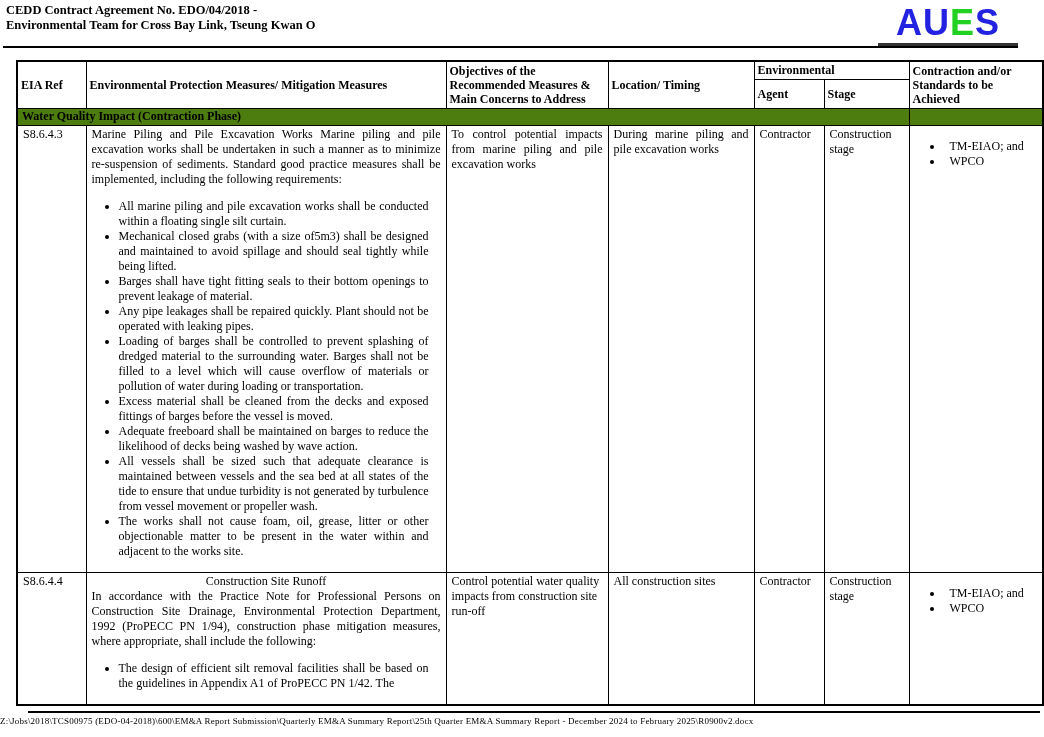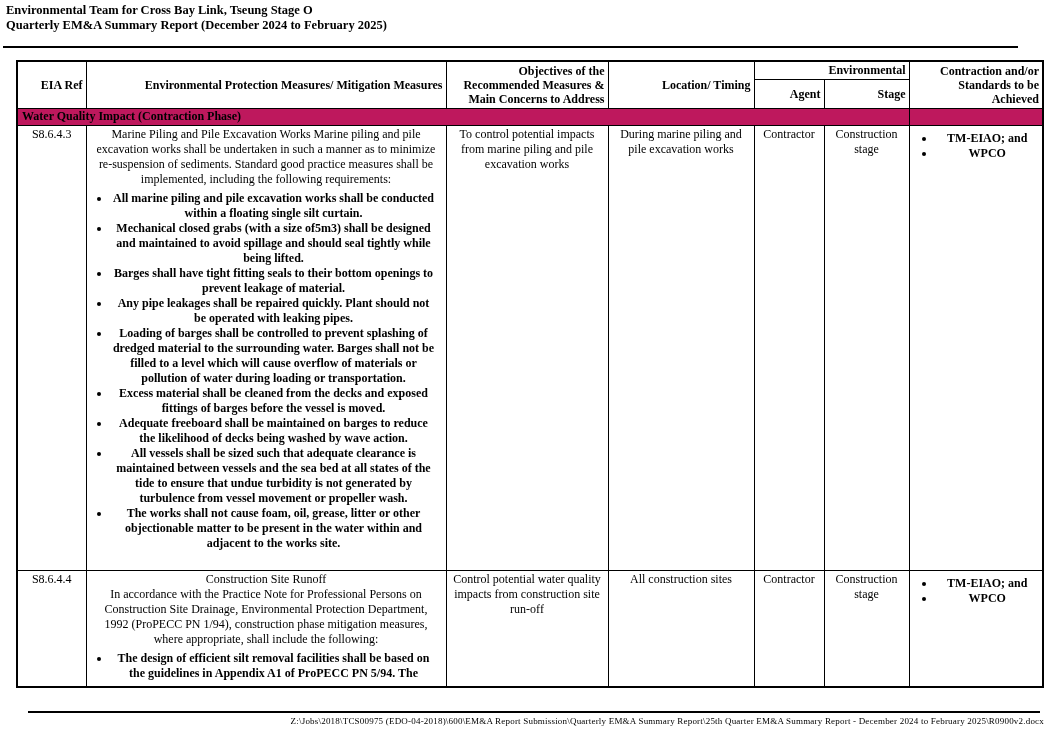--- a/index.html
+++ b/index.html
@@ -52,73 +52,75 @@
     width: 1026px;
     border-collapse: collapse;
     table-layout: fixed;
     border: 2px solid #000;
   }
   .emA th, .emA td { border: 1px solid #000; }
   .emA th {
     font-weight: bold;
     font-size: 12px;
     line-height: 14px;
-    text-align: right;
+    text-align: left;
     vertical-align: middle;
     padding: 1px 3px;
   }
   .emA td.cell {
     vertical-align: top;
     font-size: 12px;
     line-height: 15px;
     padding: 1px 5px 1px 5px;
-    text-align: center;
   }
   tr.section-row td {
-    background: #be185d;
+    background: #4d7c0f;
     font-weight: bold;
     font-size: 12px;
     height: 17px;
     padding: 0 4px;
     vertical-align: middle;
   }
   .just { text-align: justify; }
-  .emA ul { margin: 4px; padding-left: 15px; list-style: disc outside; font-weight: bold; }
+  .emA ul { margin: 12px; padding-left: 15px; list-style: disc outside; }
   .emA ul li { margin: 0; }
   td.req ul { padding-left: 17px; }
   td.req ul li { padding-left: 6px; }
 
   
   .footer-rule {
     position: absolute;
     top: 711px; left: 28px;
     width: 1012px;
     border-bottom: 2px solid #000;
   }
   .doc-footer {
     position: absolute;
     top: 716px; left: 0;
     width: 100%;
-    text-align: right;
+    text-align: left;
     font-size: 9px;
     letter-spacing: 0.2px;
     white-space: nowrap;
   }
 </style>
 </head>
 <body>
 
 <div class="page">
 
   <div class="doc-header">
-    <div>Environmental Team for Cross Bay Link, Tseung Stage O</div>
-    <div>Quarterly EM&amp;A Summary Report (December 2024 to February 2025)</div>
+    <div>CEDD Contract Agreement No. EDO/04/2018 -</div>
+    <div>Environmental Team for Cross Bay Link, Tseung Kwan O</div>
   </div>
   <div class="header-rule"></div>
 
+  <div class="logo">
+    <span class="blue">AU</span><span class="green">E</span><span class="blue">S</span>
+  </div>
 
   <table class="emA">
     <colgroup>
       <col style="width:69px">
       <col style="width:360px">
       <col style="width:162px">
       <col style="width:146px">
       <col style="width:70px">
       <col style="width:85px">
       <col style="width:134px">
@@ -170,21 +172,21 @@
             </ul>
       </td>
     </tr>
 
     <tr style="height:94px">
       <td class="cell">S8.6.4.4</td>
       <td class="cell just">
         <div style="text-align:center">Construction Site Runoff</div>
         <div>In accordance with the Practice Note for Professional Persons on Construction Site Drainage, Environmental Protection Department, 1992 (ProPECC PN 1/94), construction phase mitigation measures, where appropriate, shall include the following:</div>
         <ul>
-              <li>The design of efficient silt removal facilities shall be based on the guidelines in Appendix A1 of ProPECC PN 5/94. The</li>
+              <li>The design of efficient silt removal facilities shall be based on the guidelines in Appendix A1 of ProPECC PN 1/42. The</li>
             </ul>
       </td>
       <td class="cell">Control potential water quality impacts from construction site run-off</td>
       <td class="cell">All construction sites</td>
       <td class="cell">Contractor</td>
       <td class="cell">Construction stage</td>
       <td class="cell req">
         <ul>
               <li>TM-EIAO; and</li>
               <li>WPCO</li>

